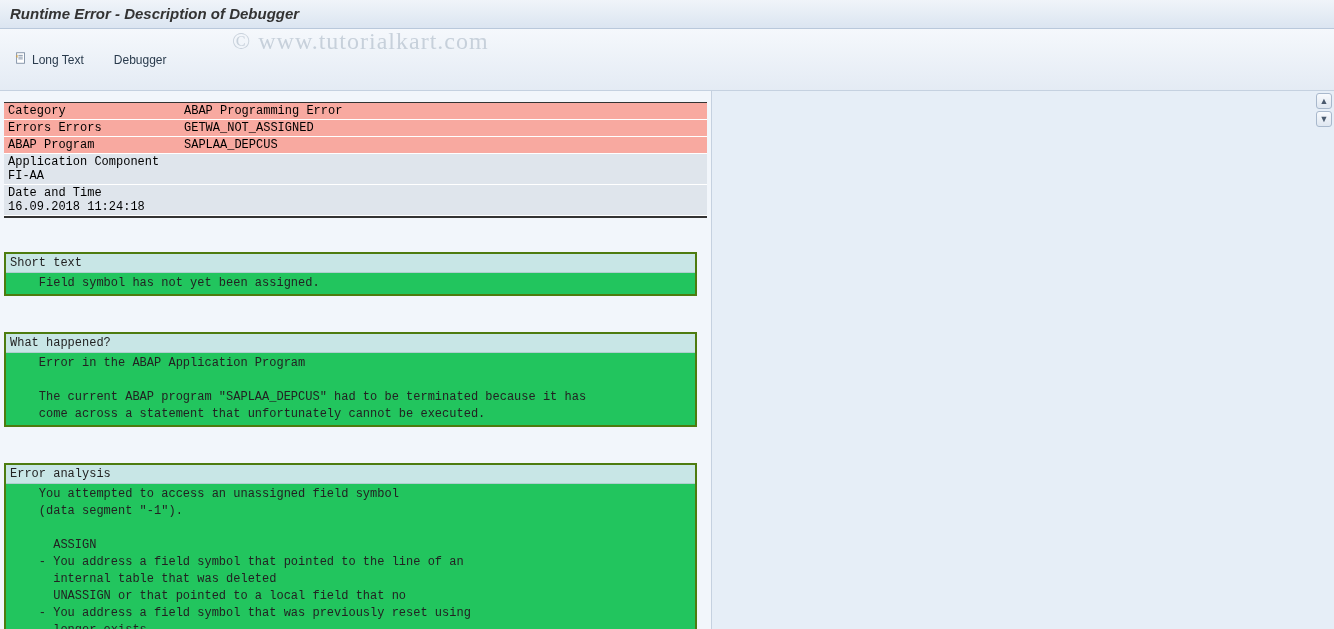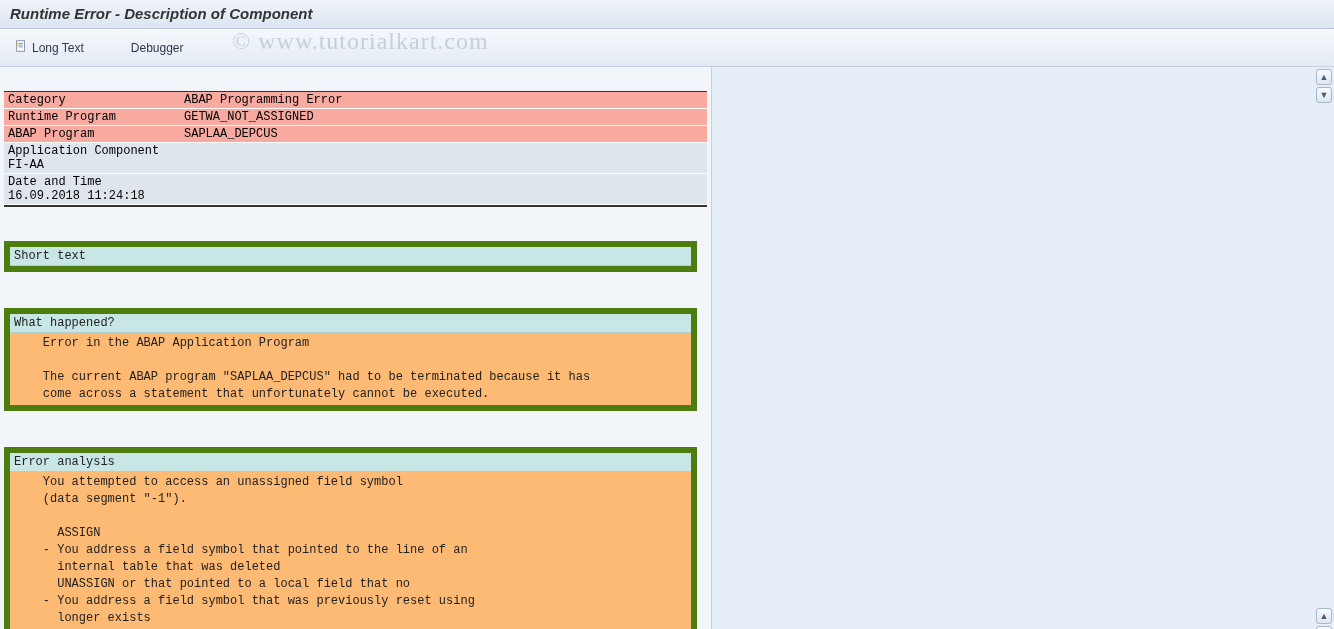--- a/index.html
+++ b/index.html
@@ -17,24 +17,24 @@
     }
     .title-bar h1 {
       font-size: 15px;
       font-style: italic;
       font-weight: bold;
       color: #333;
     }
     .toolbar {
       background: linear-gradient(to bottom, #f5f8fc 0%, #e4ebf4 100%);
       border-bottom: 1px solid #c5d1e0;
-      padding: 8px 8px;
-      display: flex;
-      align-items: center;
-      gap: 35px;
+      padding: 20px 8px;
+      display: flex;
+      align-items: center;
+      gap: 18px;
       font-size: 12px;
       color: #2a3b4d;
     }
     .toolbar-btn {
       display: inline-flex;
       align-items: center;
       gap: 4px;
       padding: 2px 6px;
       cursor: pointer;
       border-radius: 3px;
@@ -94,39 +94,39 @@
       border: 1px solid #a8b8cc;
       border-radius: 3px;
       display: flex;
       align-items: center;
       justify-content: center;
       font-size: 9px;
       color: #4a5a6e;
       cursor: pointer;
     }
     .header-block {
-      margin: 24px 4px 0 4px;
+      margin: 11px 4px 0 4px;
       border-top: 1px solid #333;
       border-bottom: 2px solid #333;
     }
     .hrow {
       display: flex;
       font-family: "Courier New", monospace;
       font-size: 12px;
       padding: 1px 4px;
       border-bottom: 1px solid #fff;
     }
     .hrow.red { background: #f8a9a0; }
     .hrow.gray { background: #dfe5ec; flex-direction: column; }
     .hlabel { width: 176px; }
     .hval { flex: 1; }
     .section {
       margin: 36px 14px 0 4px;
-      border: 6px solid #4d7c0f;
-      background: #fdba74;
+      border: 2px solid #4d7c0f;
+      background: #22c55e;
     }
     .section.first { margin-top: 34px; }
     .section-head {
       background: #c8e6e6;
       font-family: "Courier New", monospace;
       font-size: 12px;
       padding: 2px 4px;
       border-bottom: 1px solid #b0cfcf;
       color: #222;
     }
@@ -152,21 +152,21 @@
       font-family: Georgia, serif;
       pointer-events: none;
       letter-spacing: 1px;
       user-select: none;
     }
   </style>
 </head>
 <body>
 
 <div class="title-bar">
-  <h1>Runtime Error - Description of Component</h1>
+  <h1>Runtime Error - Description of Debugger</h1>
 </div>
 
 <div class="toolbar">
   <span class="toolbar-btn">
     <span>
       <svg viewBox="0 0 16 16">
           <rect x="3" y="2" width="9" height="12" fill="#fff" stroke="#7a8aa0" stroke-width="1"></rect>
           <line x1="5" y1="5" x2="10" y2="5" stroke="#7a8aa0" stroke-width="1"></line>
           <line x1="5" y1="7" x2="10" y2="7" stroke="#7a8aa0" stroke-width="1"></line>
           <line x1="5" y1="9" x2="10" y2="9" stroke="#7a8aa0" stroke-width="1"></line>
@@ -184,40 +184,43 @@
 
 <div class="content-area">
   <div class="main-col">
 
     <div class="header-block" id="header-block">
         <div class="hrow red">
           <div class="hlabel">Category</div>
           <div class="hval">ABAP Programming Error</div>
         </div>
         <div class="hrow red">
-          <div class="hlabel">Runtime Program</div>
+          <div class="hlabel">Errors Errors</div>
           <div class="hval">GETWA_NOT_ASSIGNED</div>
         </div>
         <div class="hrow red">
           <div class="hlabel">ABAP Program</div>
           <div class="hval">SAPLAA_DEPCUS</div>
         </div>
         <div class="hrow gray">
           <div class="hlabel">Application Component</div>
           <div class="hval">FI-AA</div>
         </div>
         <div class="hrow gray">
           <div class="hlabel">Date and Time</div>
           <div class="hval">16.09.2018 11:24:18</div>
         </div>
       </div>
 
     <div id="sections-host">
         <div class="section first">
           <div class="section-head">Short text</div>
+          <div class="section-body">
+            <div class="line">    Field symbol has not yet been assigned.</div>
+          </div>
         </div>
         <div class="section">
           <div class="section-head">What happened?</div>
           <div class="section-body">
             <div class="line">    Error in the ABAP Application Program</div>
             <div class="line"></div>
             <div class="line">    The current ABAP program "SAPLAA_DEPCUS" had to be terminated because it has</div>
             <div class="line">    come across a statement that unfortunately cannot be executed.</div>
           </div>
         </div>

